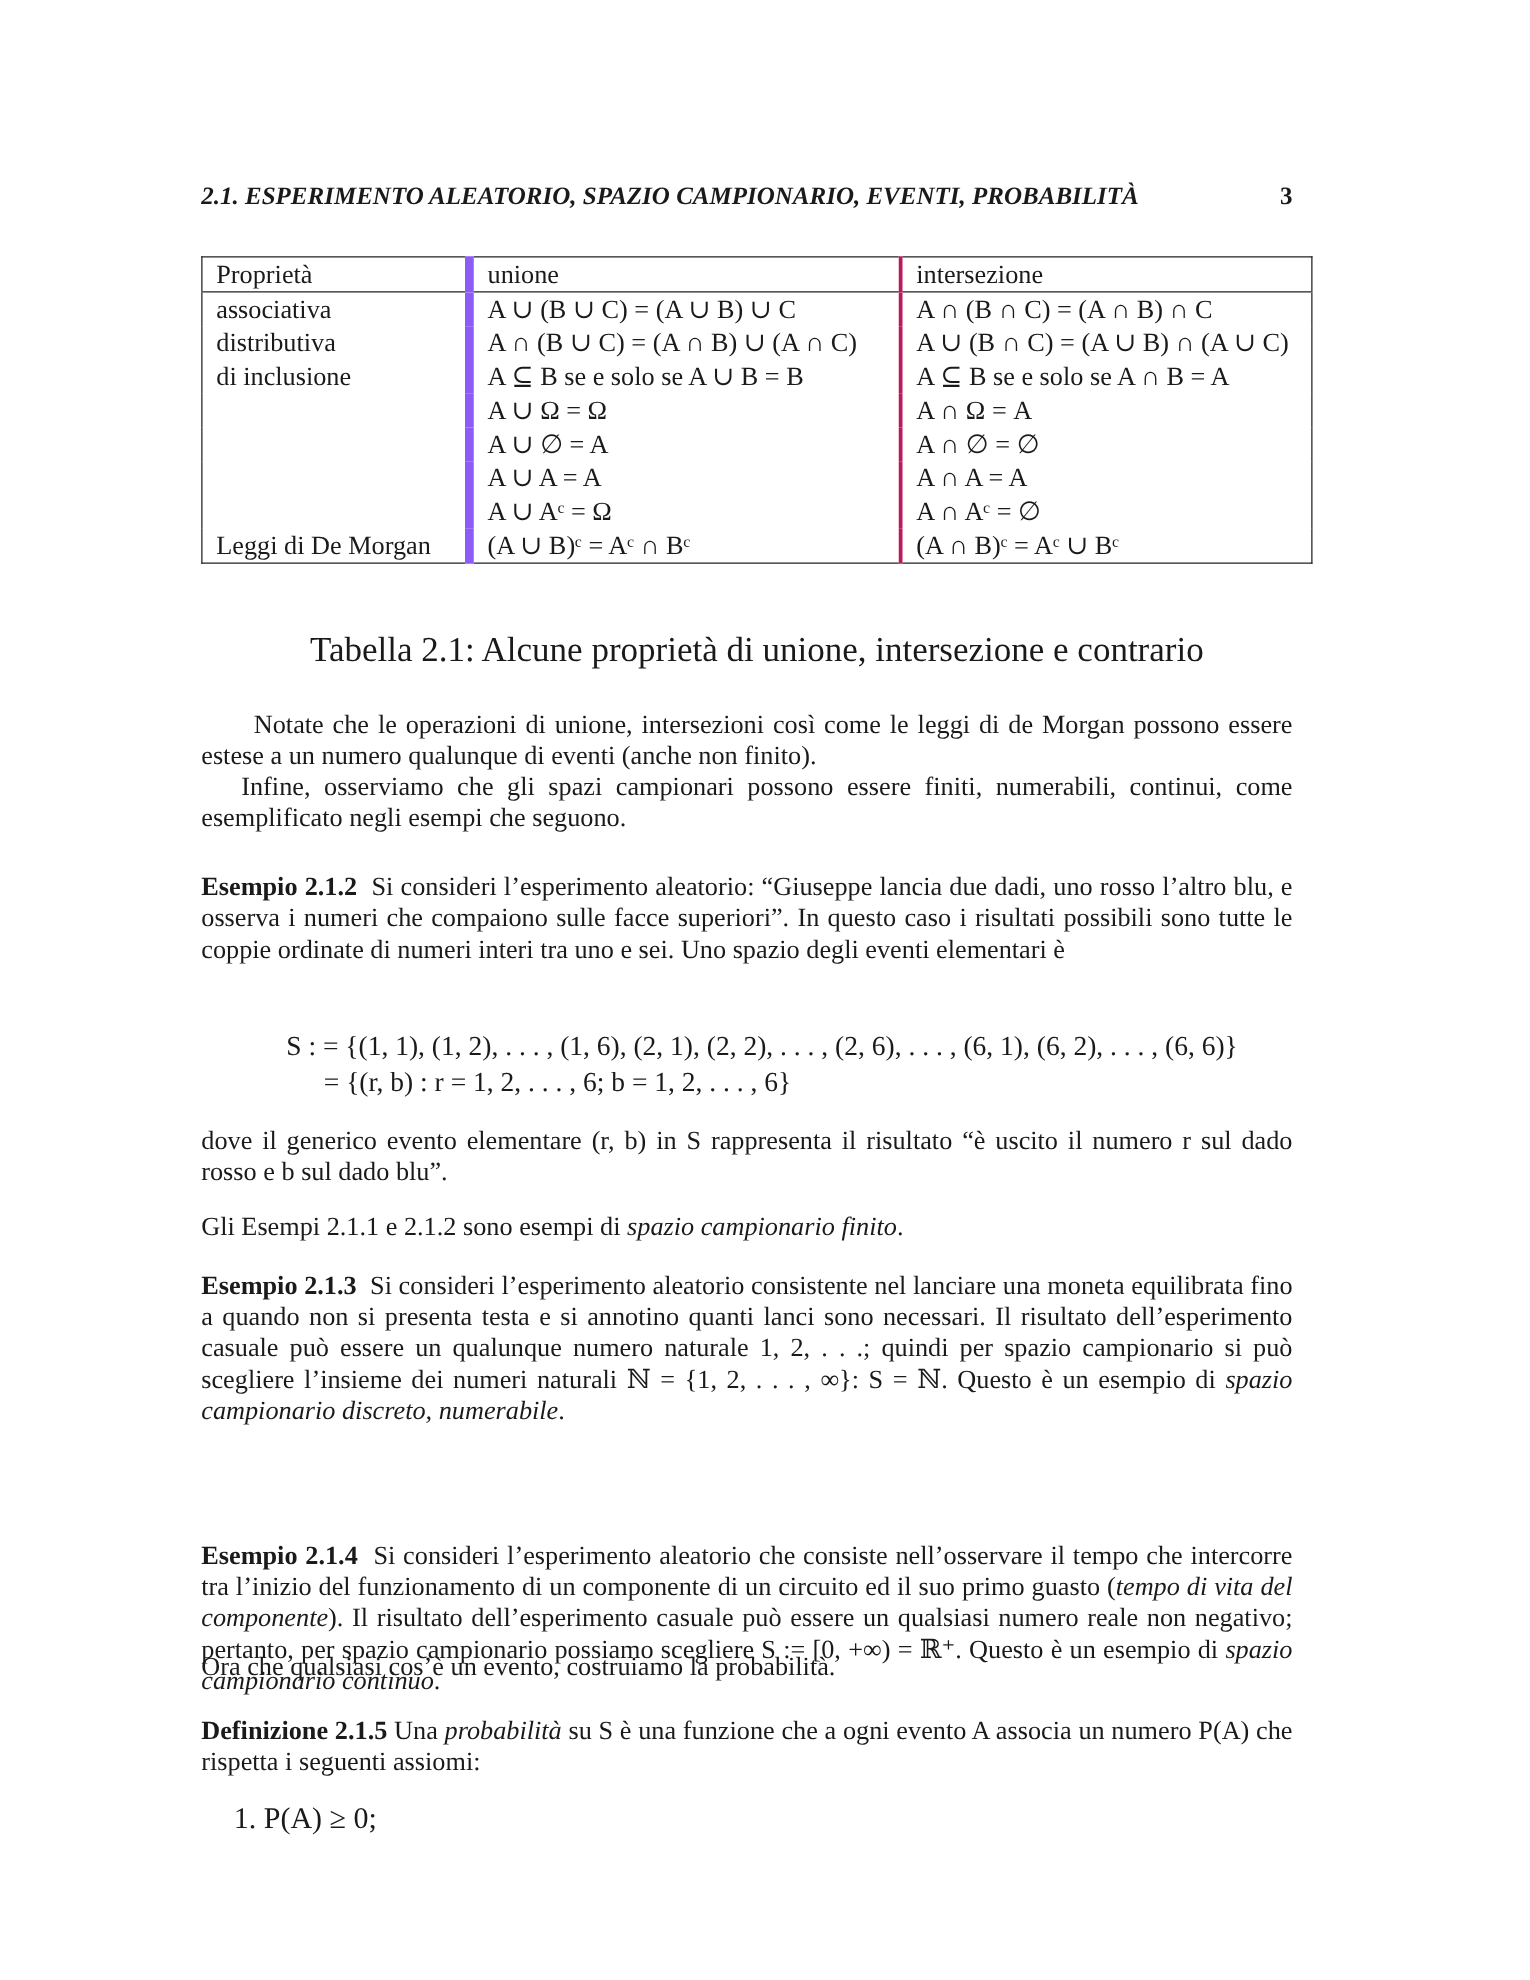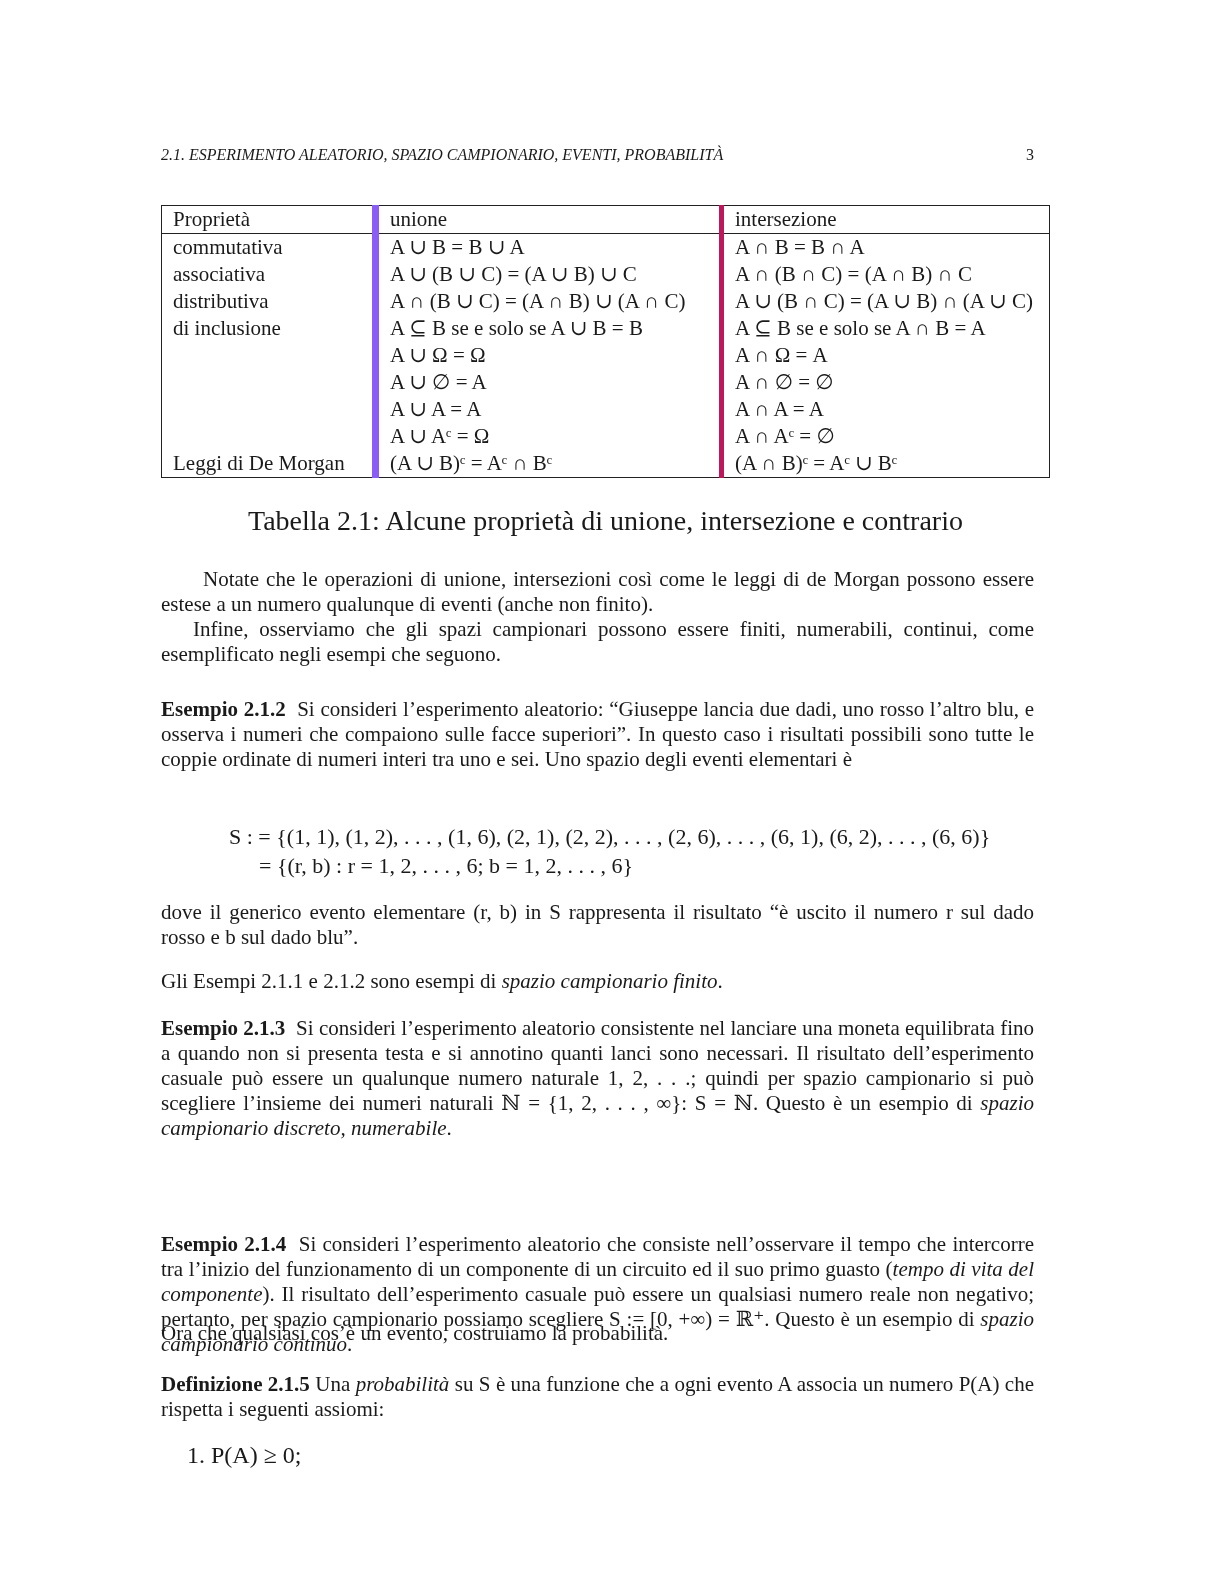--- a/index.html
+++ b/index.html
@@ -1,26 +1,26 @@
 <!DOCTYPE html>
 <html><head>
 <meta charset="utf-8">
 <style>
   html, body { margin: 0; padding: 0; background: #ffffff; }
   body { width: 1224px; height: 1584px; position: relative; overflow: hidden;
          font-family: "Liberation Serif", "DejaVu Serif", serif; color: #1a1a1a; font-size: 21px; }
   .page { position: absolute; left: 161px; top: 0; width: 873px; }
-  .running-head { position: absolute; top: 146px; left: 0; width: 873px; font-style: italic; font-size: 16px; }
+  .running-head { position: absolute; top: 146px; left: 0; width: 873px; font-style: italic; font-size: 20px; font-weight: bold; }
   .running-head .num { position: absolute; right: 0; top: 0; font-style: normal; }
   table.props { position: absolute; top: 205px; left: 0; width: 889px; border-collapse: collapse; font-size: 21px; }
   table.props td { padding: 0 11px; line-height: 27px; vertical-align: top; white-space: nowrap; }
   table.props tr.hdr td { border-bottom: 1px solid #222; }
   table.props { border: 1px solid #222; }
   table.props td.c1 { border-right: 7px solid #8b5cf6; width: 188px; }
-  table.props td.c2 { border-right: 5px solid #be185d; width: 318px; }
+  table.props td.c2 { border-right: 3px solid #be185d; width: 318px; }
   .m { font-family: "Liberation Serif", "DejaVu Serif", serif; }
   .caption { position: absolute; top: 505px; left: 0; width: 889px; text-align: center; font-size: 28px; }
   .body { position: absolute; left: 0; width: 873px; line-height: 25px; text-align: justify; }
   p { margin: 0; }
   .indent { text-indent: 42px; }
   .indent2 { text-indent: 32px; }
   b { font-weight: bold; }
   .eq { position: absolute; left: 68px; line-height: 29px; white-space: nowrap; font-size: 22px; }
   .eq .l2 { padding-left: 30px; }
   .list-item { position: absolute; left: 26px; font-size: 24px; }
@@ -35,25 +35,20 @@
     <span class="num">3</span>
   </div>
 
   <table class="props">
     <tbody>
         <tr class="hdr">
       <td class="c1">Proprietà</td>
       <td class="c2">unione</td>
       <td>intersezione</td>
     </tr>
-    <tr>
-          <td class="c1">commutativa</td>
-          <td class="c2 m">A ∪ B = B ∪ A</td>
-          <td class="m">A ∩ B = B ∩ A</td>
-        </tr>
     <tr>
           <td class="c1">associativa</td>
           <td class="c2 m">A ∪ (B ∪ C) = (A ∪ B) ∪ C</td>
           <td class="m">A ∩ (B ∩ C) = (A ∩ B) ∩ C</td>
         </tr>
     <tr>
           <td class="c1">distributiva</td>
           <td class="c2 m">A ∩ (B ∪ C) = (A ∩ B) ∪ (A ∩ C)</td>
           <td class="m">A ∪ (B ∩ C) = (A ∪ B) ∩ (A ∪ C)</td>
         </tr>

